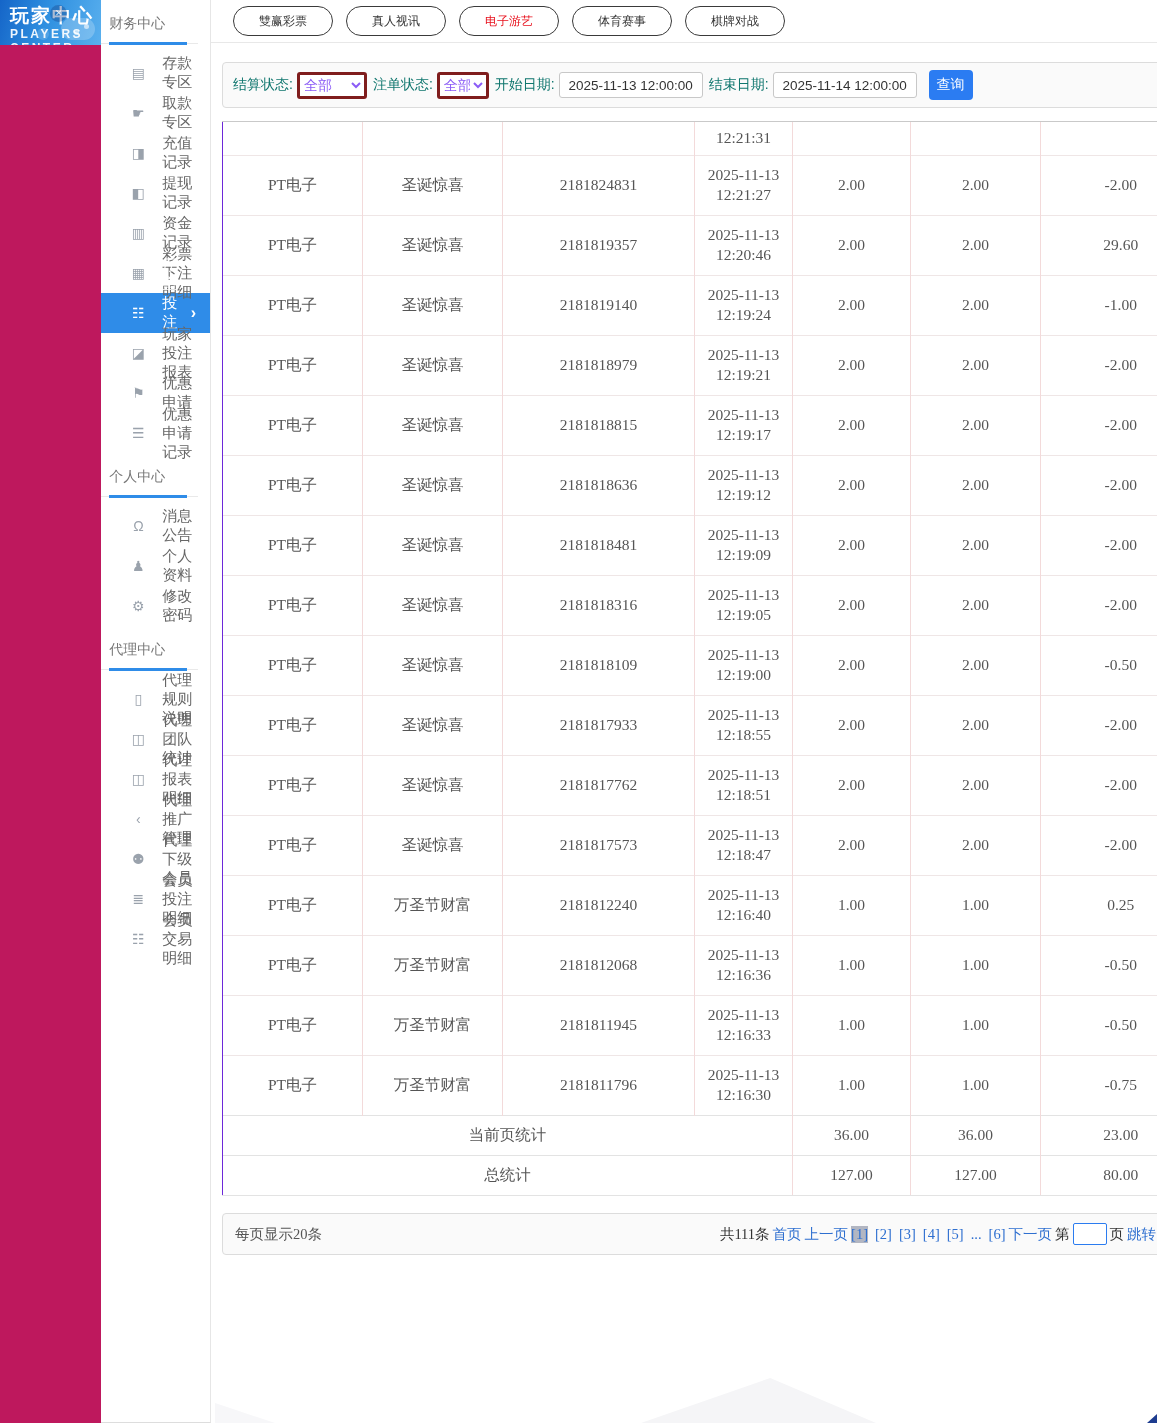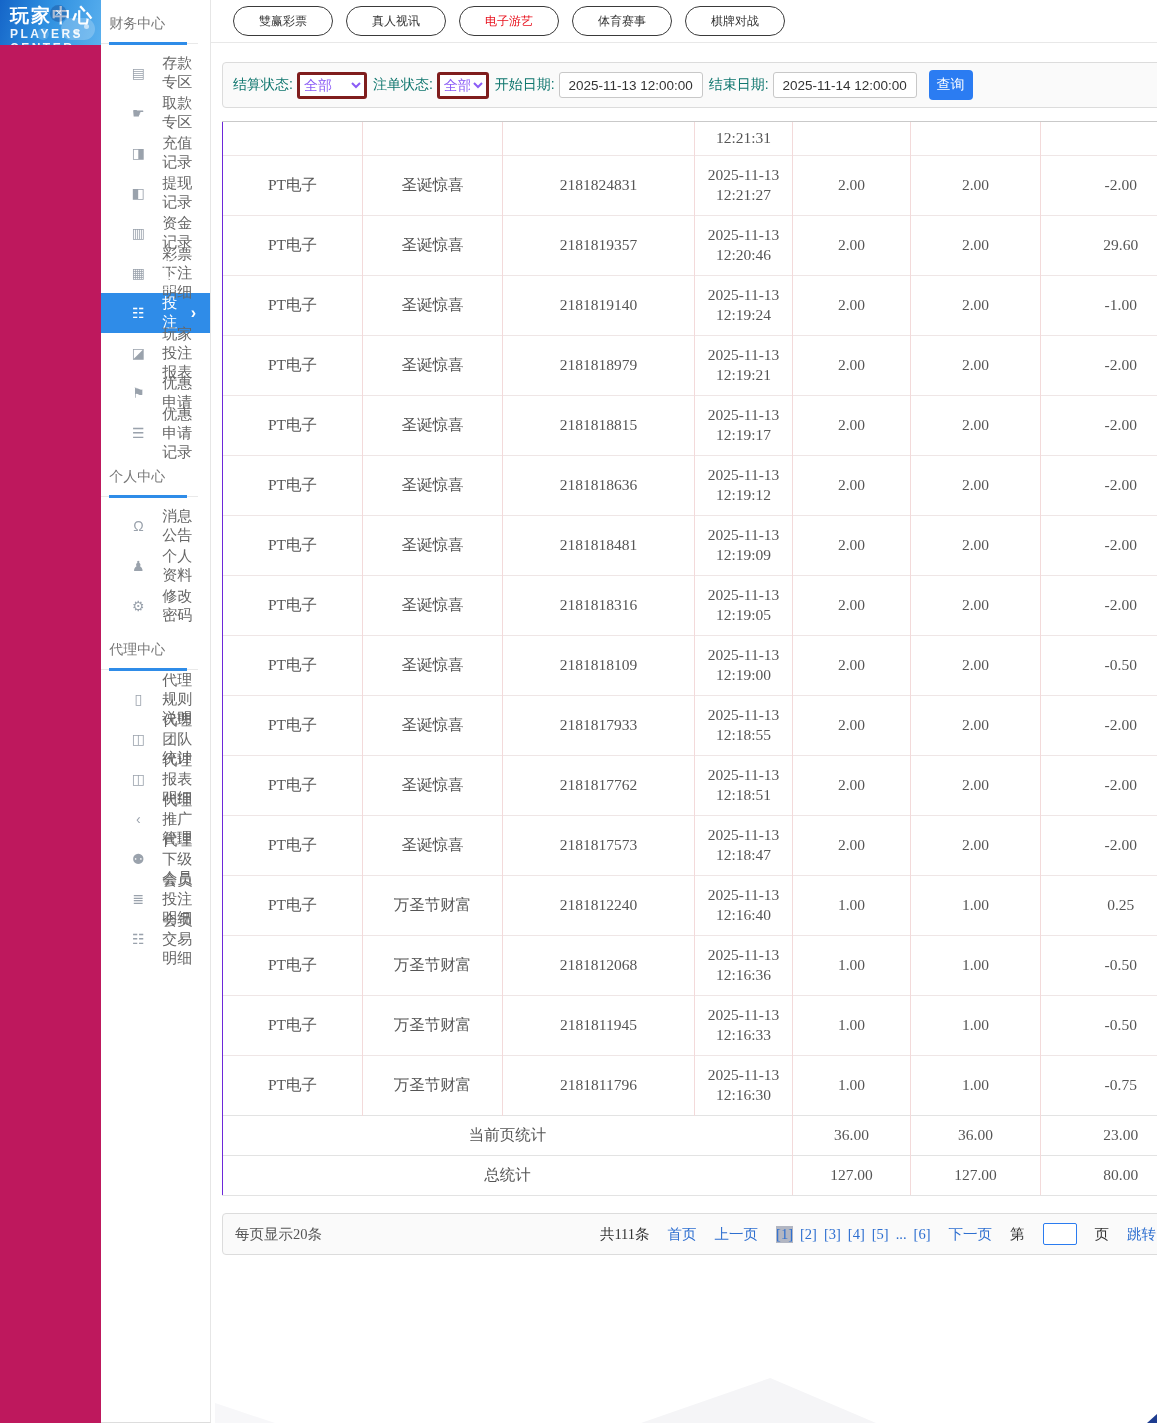--- a/index.html
+++ b/index.html
@@ -54,21 +54,21 @@
   td { text-align:center; border-left:1px solid #f3dada; border-top:1px solid #efe6e6; height:60px; overflow:hidden; }
   td:first-child { border-left:1px solid #6d28d9; }
   .partial td { border-top:none; height:33px; }
   .datecell div { line-height:20px; }
   .stats td { height:40px; border-top:1px solid #e3e3e3; }
   .stats .stats-label { font-family:"Liberation Sans","DejaVu Sans",sans-serif; color:#555;margin-left:40px; }
 
   .pagebar { width:980px; height:42px; margin-top:17px; background:#fafafa; border:1px solid #dcdcdc; border-radius:4px; display:flex; align-items:center; justify-content:space-between; padding:0 45px 0 12px;
     font-family:"Liberation Serif","DejaVu Serif",serif; }
   .psize { font-size:14.5px; color:#555; }
-  .pright { display:flex; align-items:center; gap:18px; white-space:nowrap; }
+  .pright { display:flex; align-items:center; gap:3px; white-space:nowrap; }
   .ptotal { font-size:14.5px; color:#333; }
   .plink { color:#2e6fd0; font-size:14.5px; text-decoration:none; cursor:pointer; }
   .pages { display:flex; align-items:center; gap:7px; }
   .pnum.active { background:#b2b6c2; }
   .pjump-label { font-size:14.5px; color:#333; }
   .pjump { width:34px; height:22px; border:1px solid #2b7cf0; border-radius:2px; background:#fff; }
 
   .deco-tri-a { position:absolute; bottom:0; left:430px; width:235px; height:45px; background:#f5f5f7; clip-path:polygon(55% 0,0 100%,100% 100%); }
   .deco-tri-b { position:absolute; bottom:0; left:4px; width:60px; height:20px; background:#f7f7f9; clip-path:polygon(0 0,0 100%,100% 100%); }
   .deco-corner { position:absolute; bottom:0; right:0; width:10px; height:9px; background:#1d3c8f; clip-path:polygon(100% 0,0 100%,100% 100%); }

